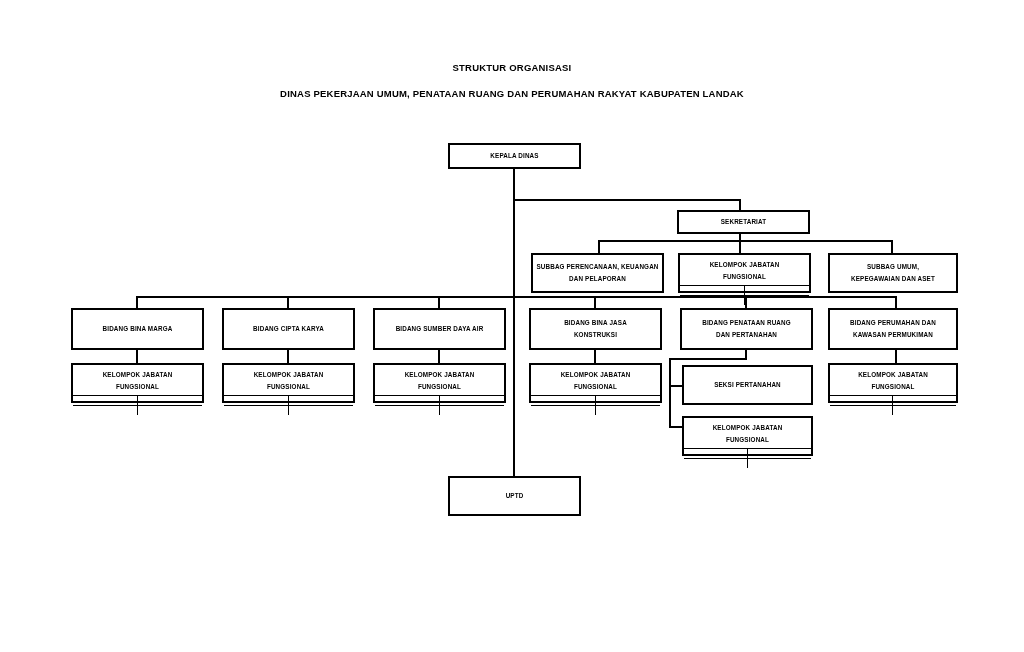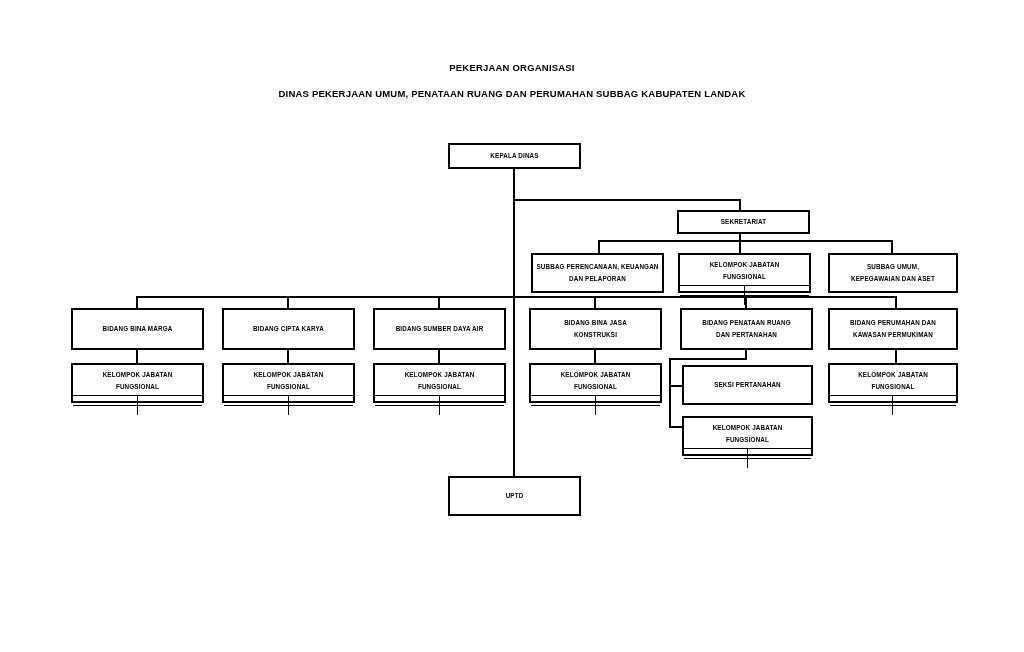--- a/index.html
+++ b/index.html
@@ -90,22 +90,22 @@
     background: #000;
   }
   .ln-v { width: 2px; }
   .ln-h { height: 2px; }
 </style>
 </head>
 <body>
 
 <div id="canvas">
 
-  <div class="title" id="title-line1">PEKERJAAN ORGANISASI</div>
-  <div class="title" id="title-line2">DINAS PEKERJAAN UMUM, PENATAAN RUANG DAN PERUMAHAN SUBBAG KABUPATEN LANDAK</div>
+  <div class="title" id="title-line1">STRUKTUR ORGANISASI</div>
+  <div class="title" id="title-line2">DINAS PEKERJAAN UMUM, PENATAAN RUANG DAN PERUMAHAN RAKYAT KABUPATEN LANDAK</div>
 
   <div class="ln ln-v" style="left:513px; top:168px; height:308px;"></div>
 
   <div class="ln ln-h" style="left:513px; top:199px; width:228px;"></div>
   <div class="ln ln-v" style="left:739px; top:199px; height:11px;"></div>
 
   <div class="ln ln-v" style="left:739px; top:233px; height:9px;"></div>
 
   <div class="ln ln-h" style="left:598px; top:240px; width:295px;"></div>
 

